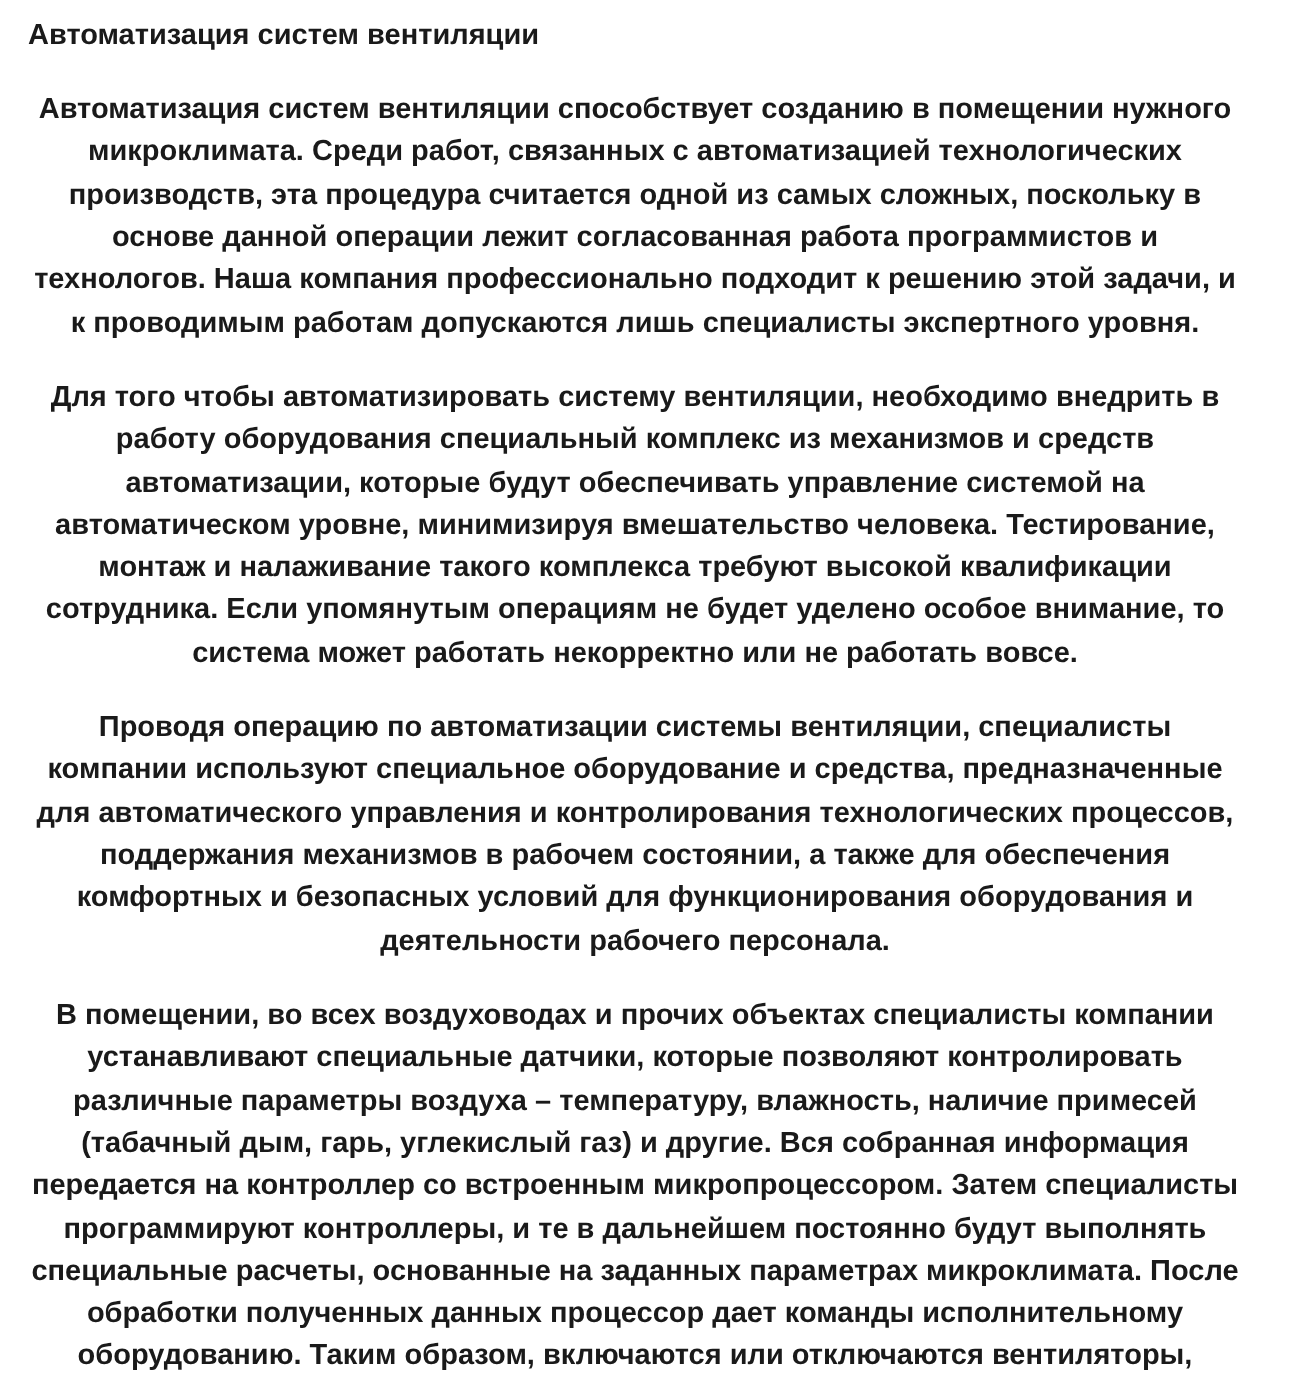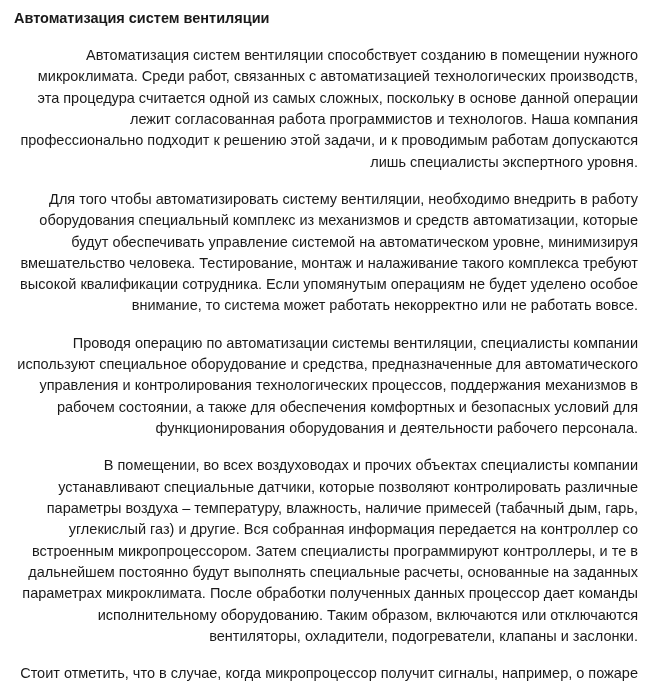--- a/index.html
+++ b/index.html
@@ -12,37 +12,37 @@
     height: 687px;
     box-sizing: border-box;
     font-family: "Liberation Sans", "DejaVu Sans", sans-serif;
     color: #1a1a1a;
     overflow: hidden;
   }
   .page {
     box-sizing: border-box;
     width: 650px;
     height: 687px;
-    padding: 8px 12px 8px 14px;
+    padding: 8px 29px 8px 14px;
   }
   .doc-heading {
     font-size: 14.5px;
     font-weight: bold;
     line-height: 1.45;
     margin: 0 0 10px 0;
   }
   .doc-heading.spaced-top {
     margin-top: 16px;
   }
   .doc-paragraph {
     font-size: 14.5px;
-    font-weight: normal;
+    font-weight: bold;
     line-height: 1.47;
     margin: 16px 0 14px 0;
-    text-align: right;
+    text-align: center;
   }
 </style>
 </head>
 <body>
 
 <div class="page">
   <h1 class="doc-heading">Автоматизация систем вентиляции</h1>
 
   <p class="doc-paragraph">Автоматизация систем вентиляции способствует созданию в помещении нужного микроклимата. Среди работ, связанных с автоматизацией технологических производств, эта процедура считается одной из самых сложных, поскольку в основе данной операции лежит согласованная работа программистов и технологов. Наша компания профессионально подходит к решению этой задачи, и к проводимым работам допускаются лишь специалисты экспертного уровня.</p>
 

